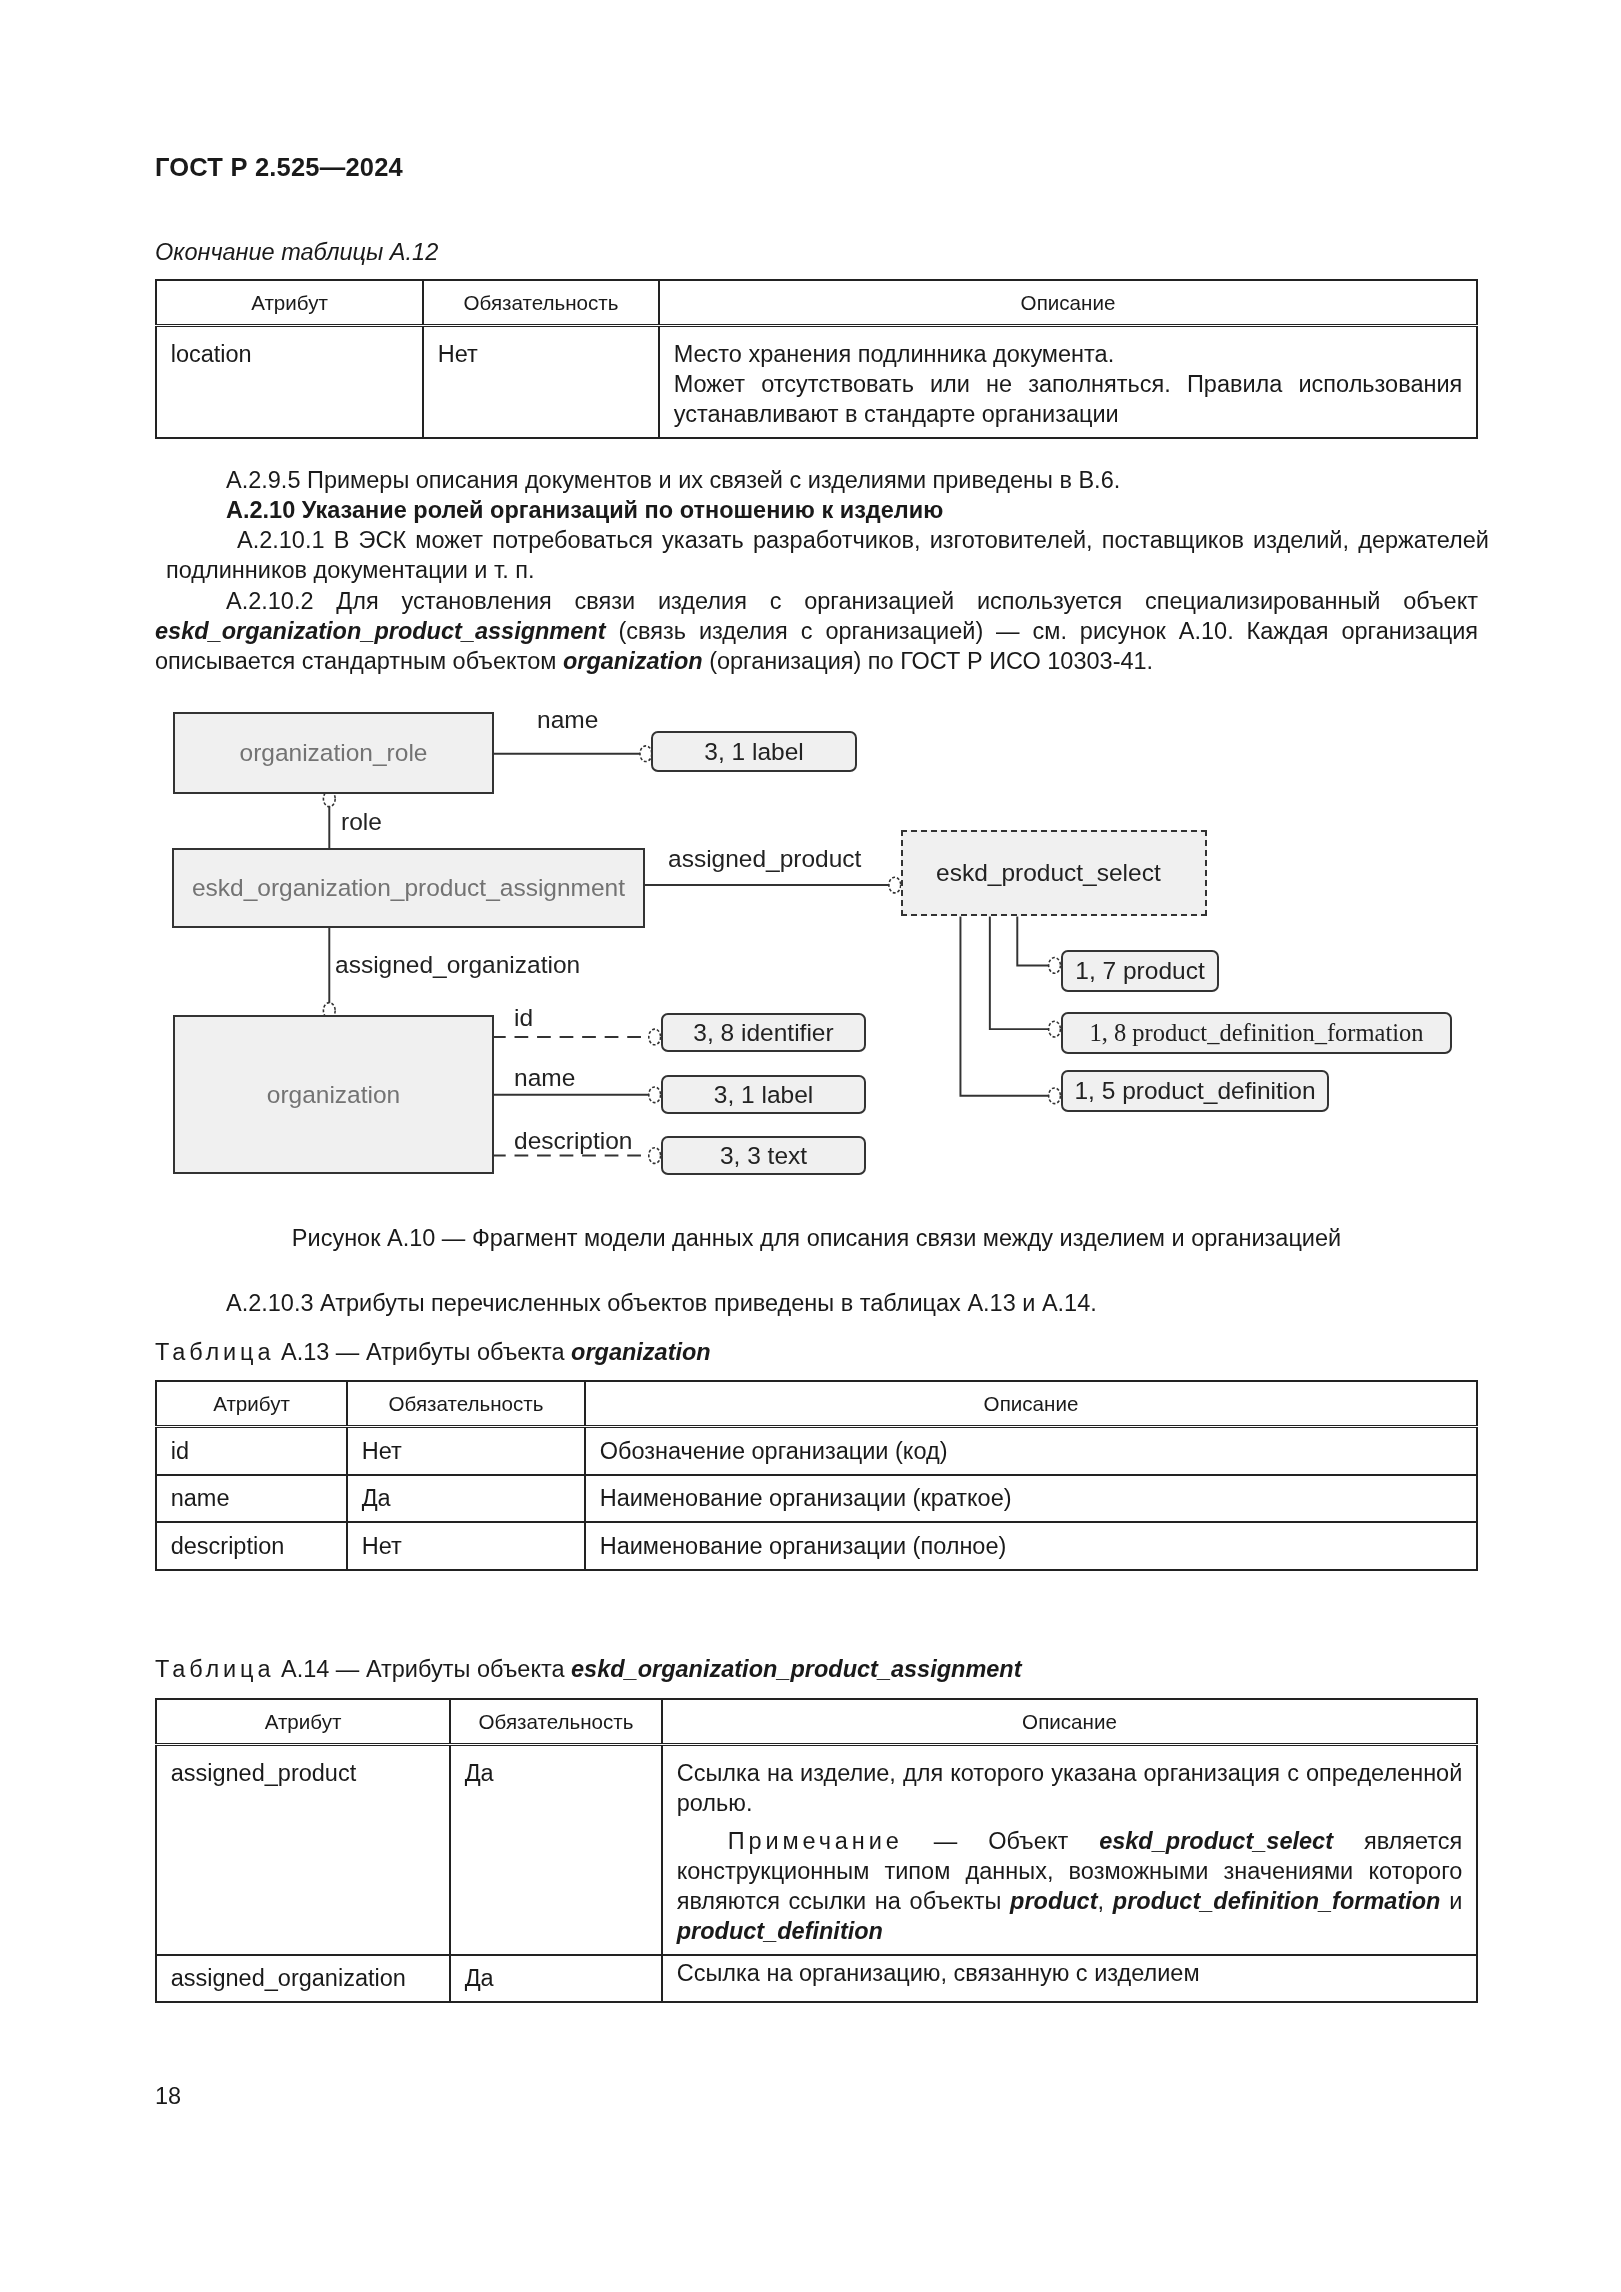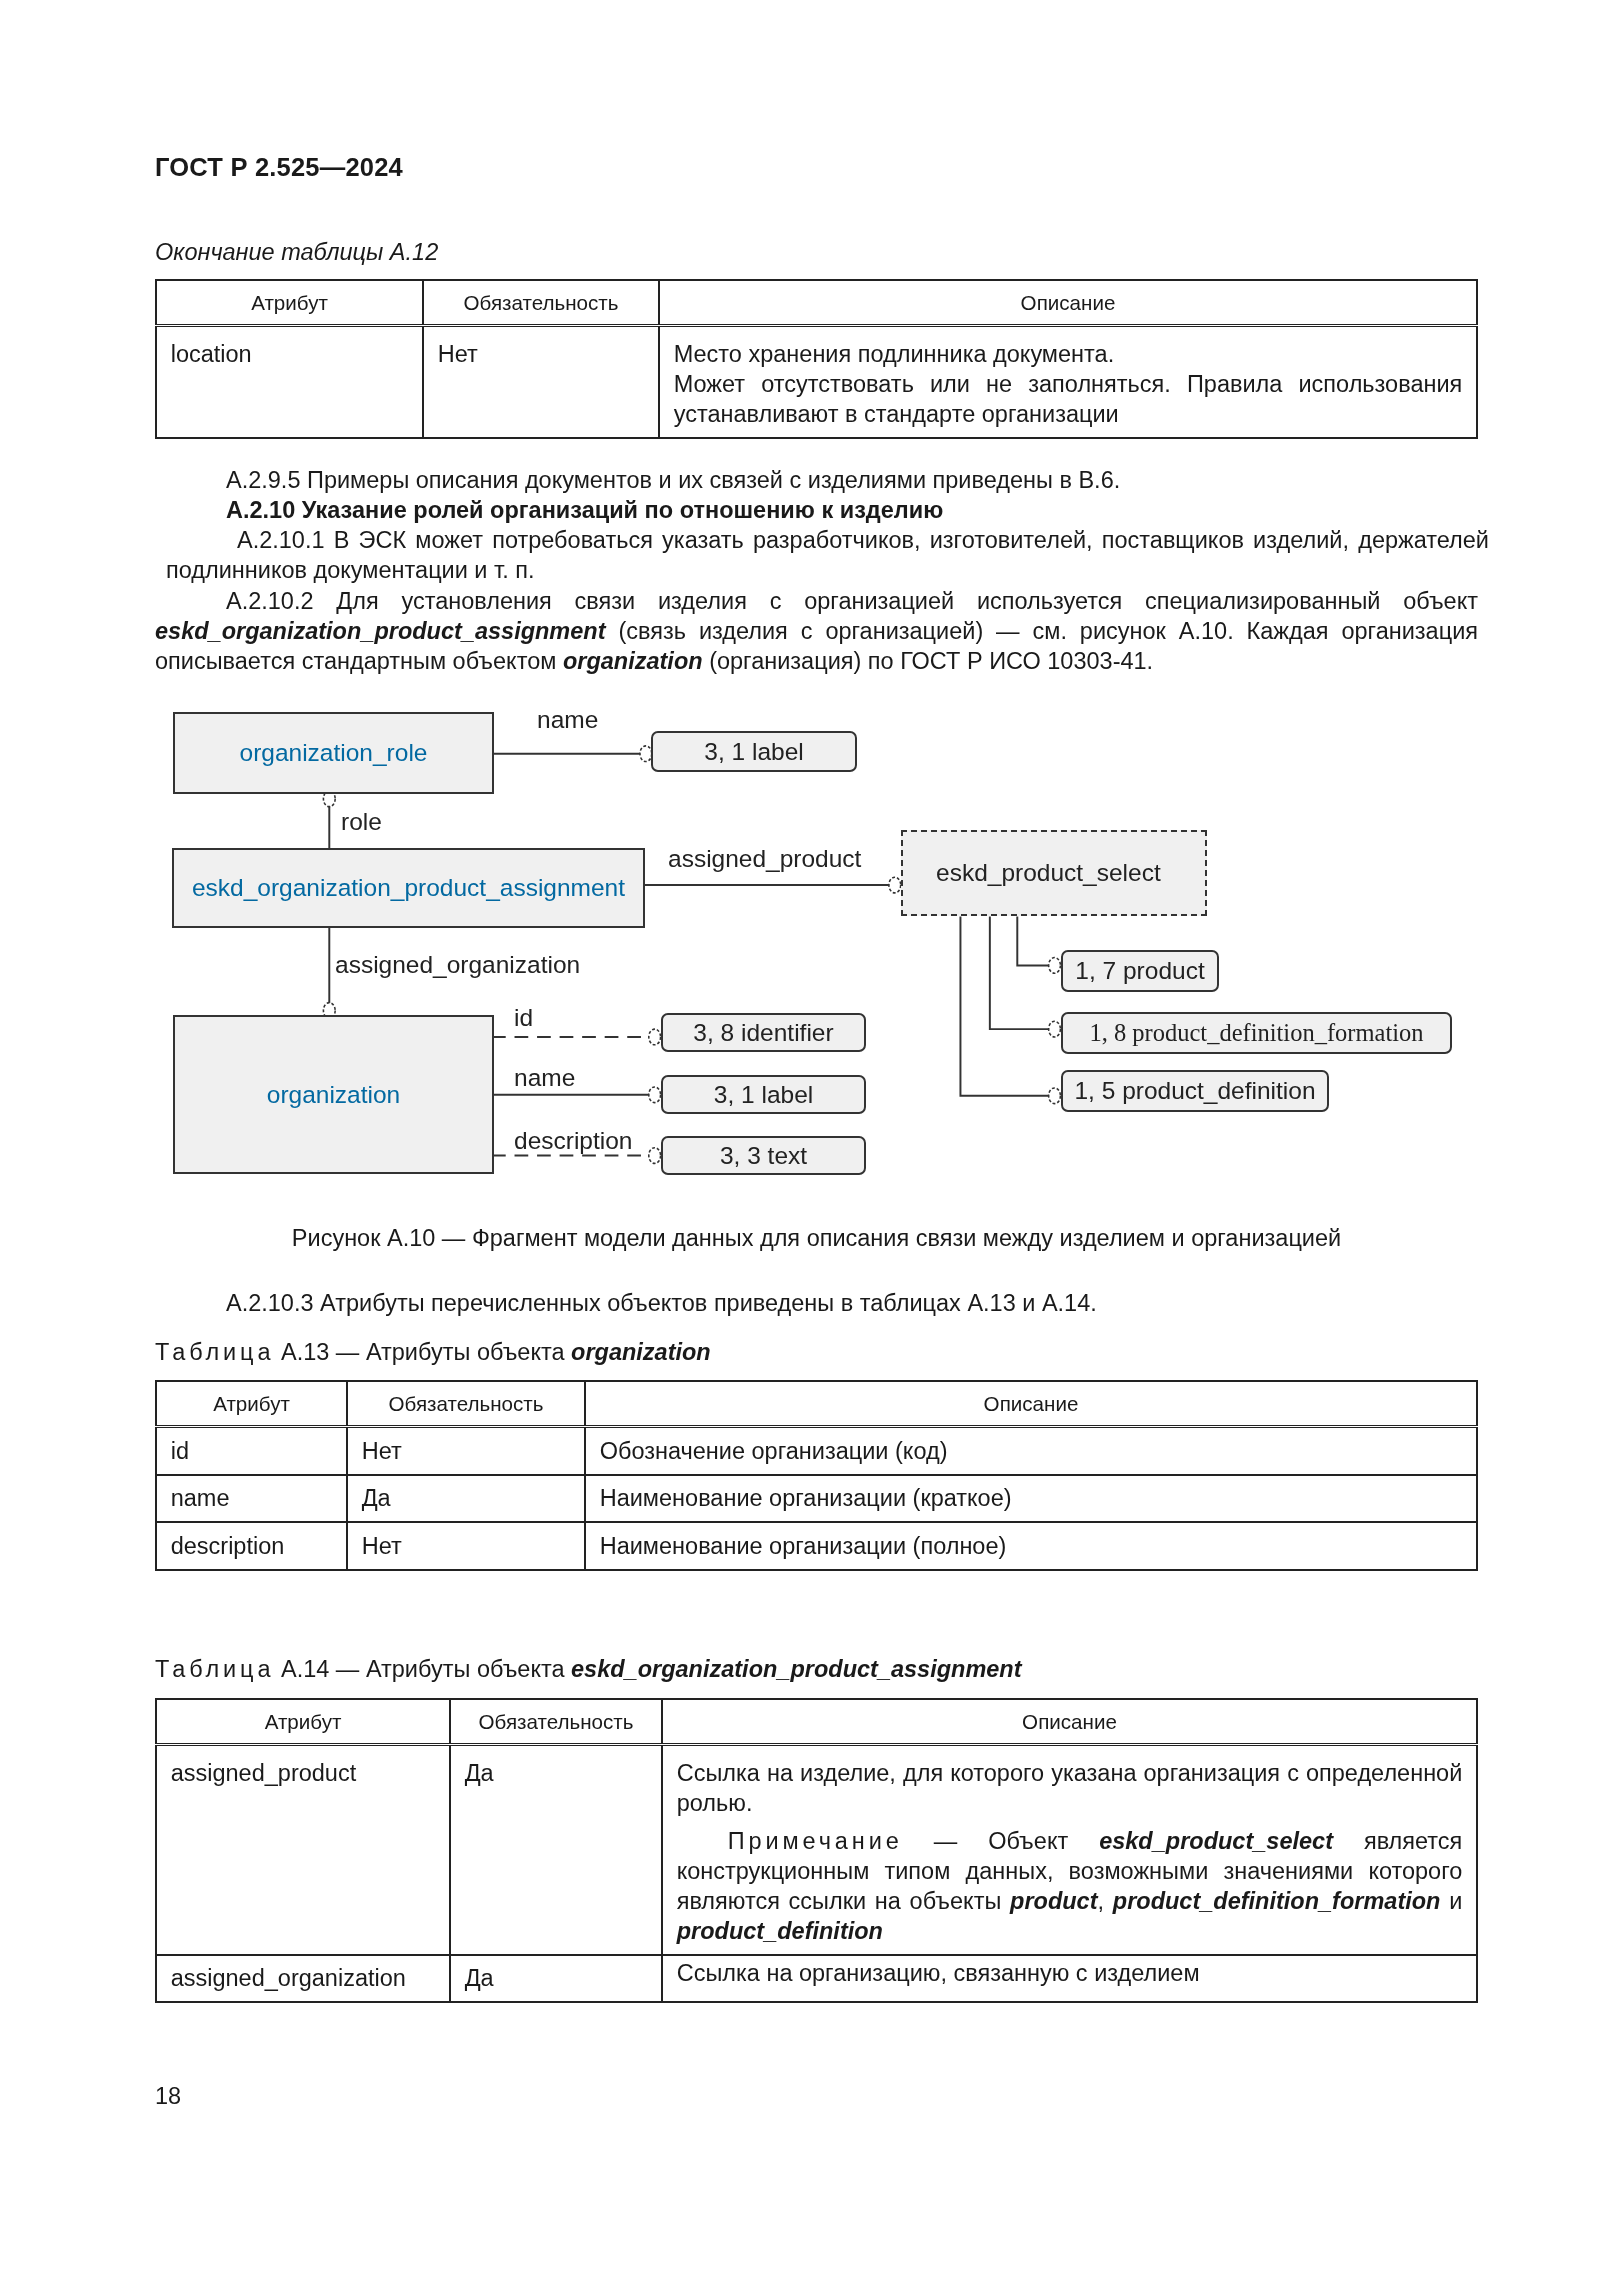--- a/index.html
+++ b/index.html
@@ -17,21 +17,21 @@
   table.doc th { font-weight: normal; font-size: 20.6px; text-align: center; vertical-align: middle;
                  border-left: 2px solid #222; border-right: 2px solid #222; height: 43px; padding: 0 7.8px; }
   table.doc thead tr { border-top: 2.9px solid #222; border-bottom: 3.9px double #222; }
   table.doc td { vertical-align: top; padding: 11.8px 13.7px 7.8px 13.7px; border: 2px solid #222; line-height: 30px; }
   table.doc tbody tr:last-child td { border-bottom: 2.9px solid #222; }
   table.doc td.desc { text-align: justify; }
   .note { margin-top: 8px; text-align: justify; }
 
   
   .ent { position: absolute; background: #f0f0f0; border: 2px solid #333; box-sizing: border-box;
-         display: flex; align-items: center; justify-content: center; font-size: 24.5px; color: #0369a1; }
+         display: flex; align-items: center; justify-content: center; font-size: 24.5px; color: #737373; }
   .typ { position: absolute; background: #f0f0f0; border: 2px solid #333; border-radius: 6.9px; box-sizing: border-box;
          display: flex; align-items: center; justify-content: center; font-size: 24.5px; color: #222; white-space: nowrap; }
   .sel { position: absolute; background: #f0f0f0; border: 2px dashed #333; box-sizing: border-box;
          display: flex; align-items: center; justify-content: flex-start; padding-left: 33px; font-size: 24.5px; color: #222; }
   .lbl { position: absolute; font-size: 24.5px; color: #222; white-space: nowrap; }
   svg.diagram { position: absolute; left: 0; top: 0; }
 </style>
 </head>
 <body>
 

